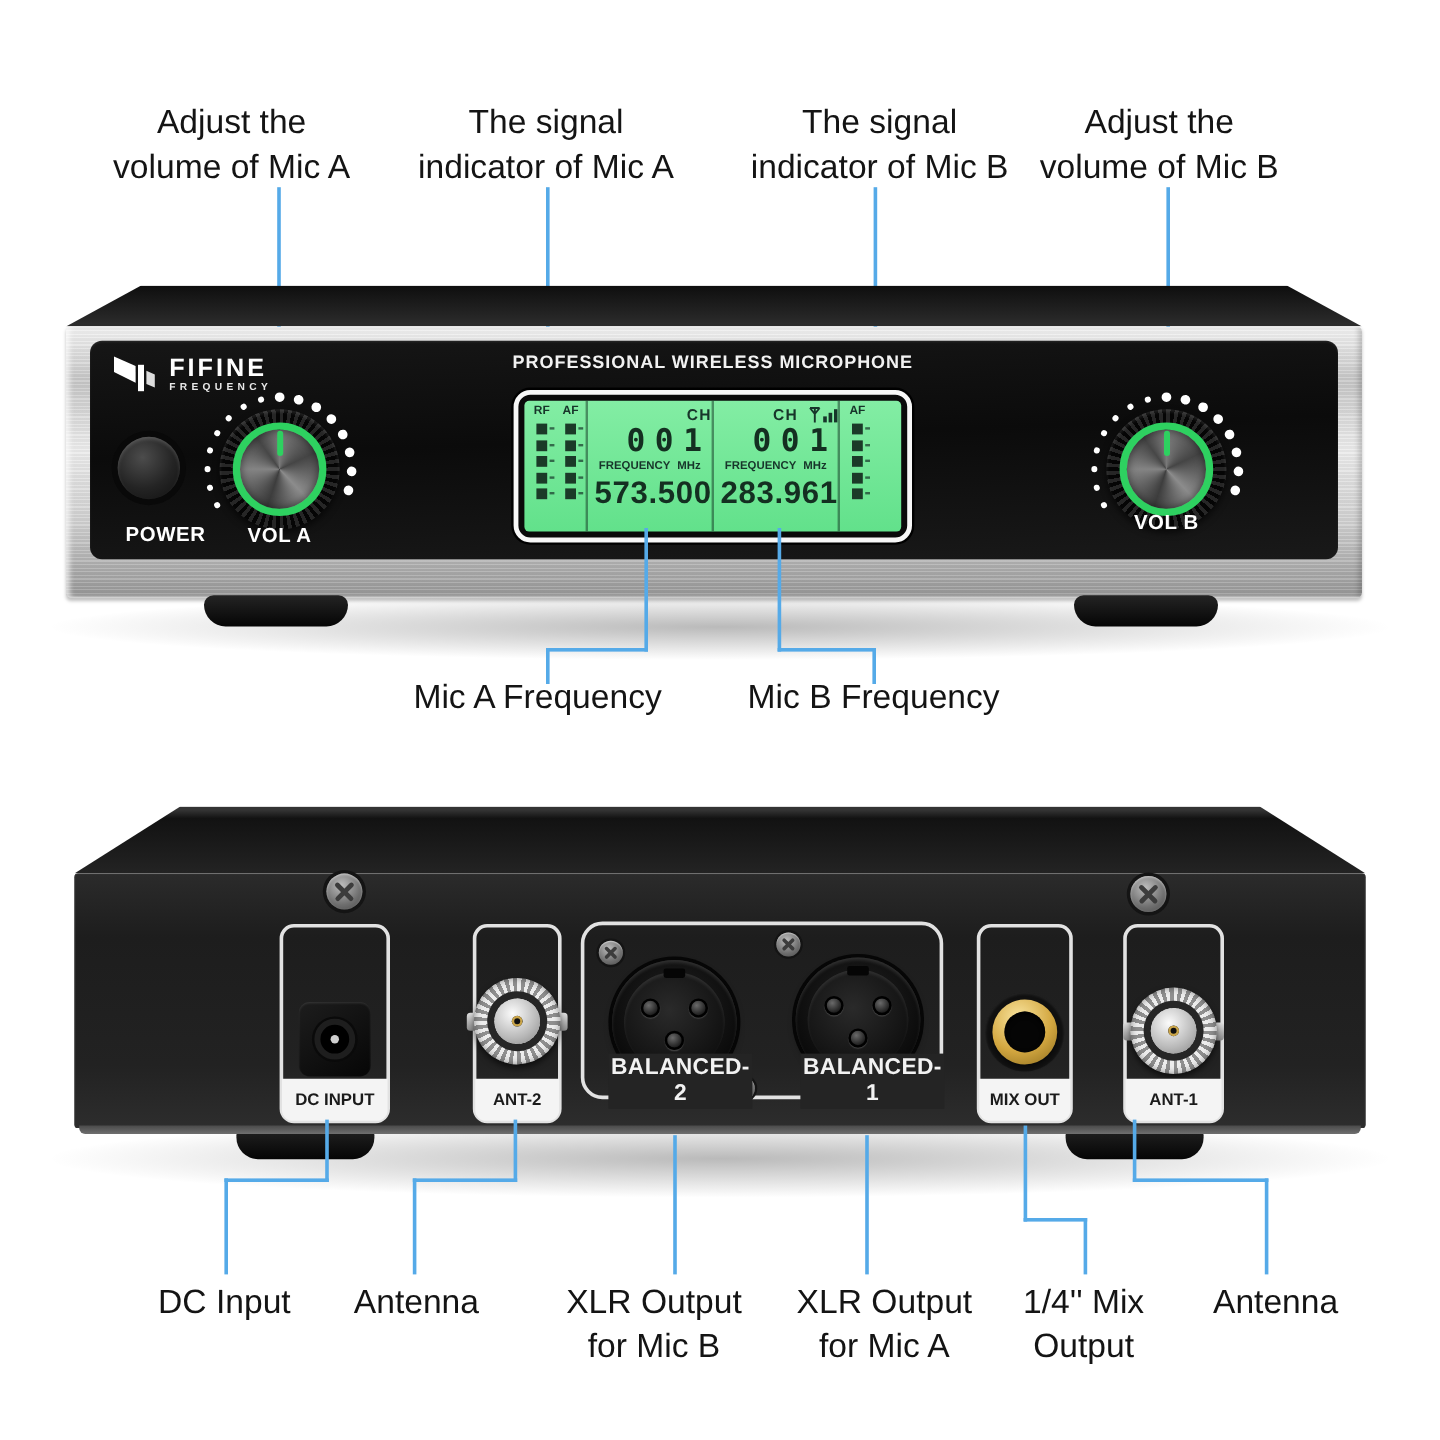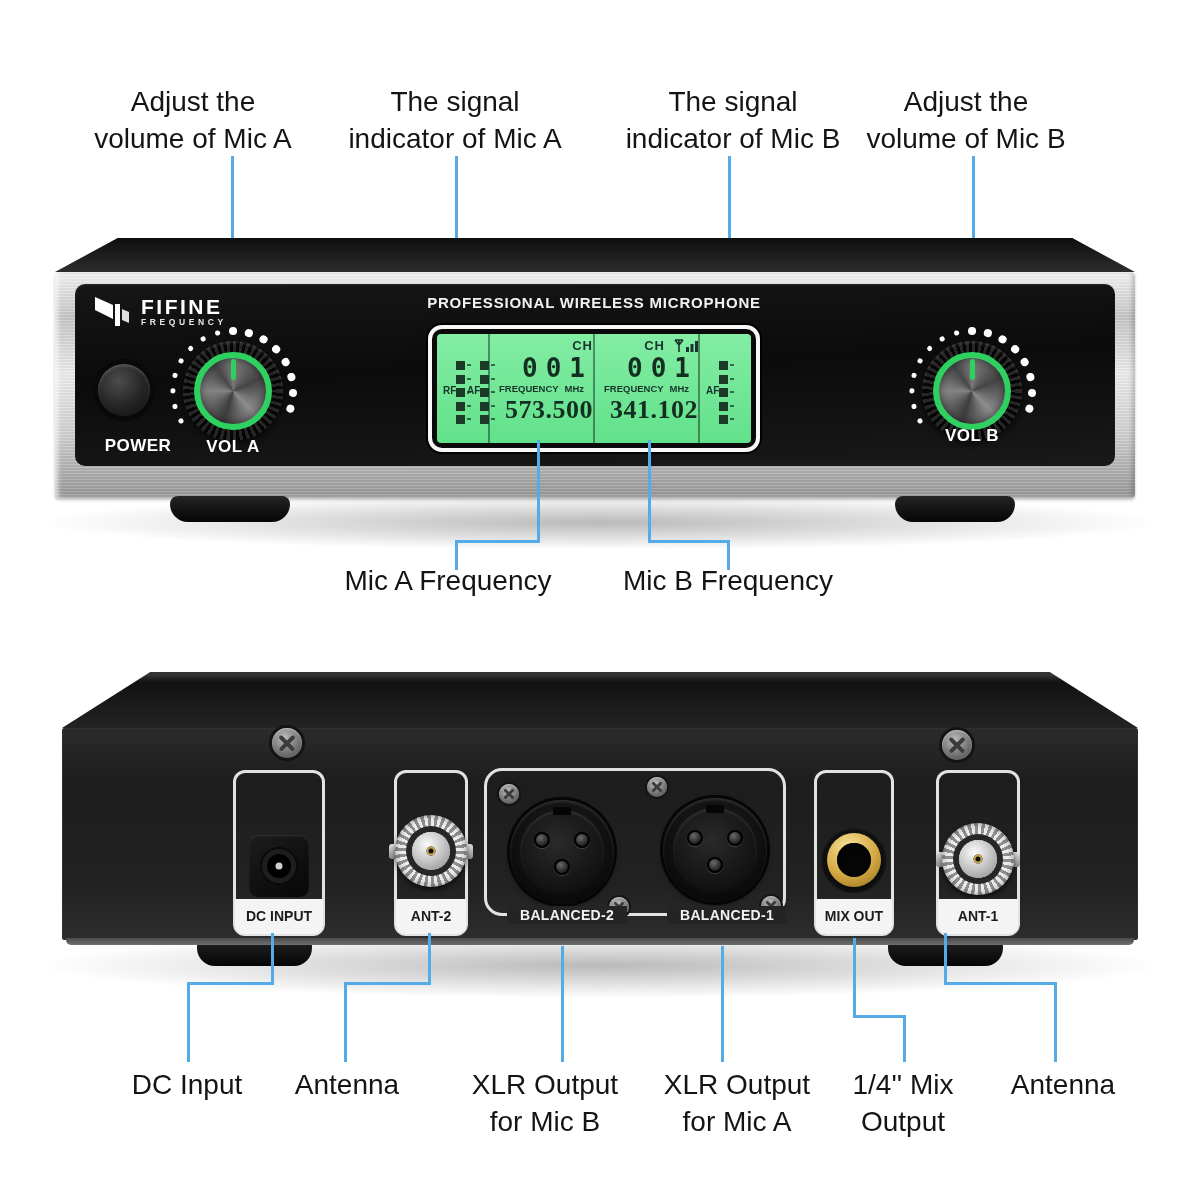--- a/index.html
+++ b/index.html
@@ -40,35 +40,35 @@
   .knob-pointer{position:absolute;left:50%;top:1px;width:5px;height:21px;margin-left:-2.5px;
            background:#2ed160;border-radius:3px;}
   .knob-lbl{position:absolute;width:100px;color:#fff;font-weight:bold;font-size:17px;letter-spacing:.5px;text-align:center;}
   
   .lcd{position:absolute;left:353px;top:41px;width:332px;height:127px;box-sizing:border-box;
        border:4px solid #f7f7f7;border-radius:14px;background:#0a0a0a;padding:5px;
        box-shadow:0 0 0 2px #000;}
   .screen{width:100%;height:100%;border-radius:4px;display:flex;
        background:linear-gradient(180deg,#83eda4,#62e18b);overflow:hidden;}
   .mgrp{display:flex;gap:7px;padding:3px 4px 0 6px;}
-  .mcol{display:flex;align-items:center;width:17px;}
+  .mcol{display:flex;flex-direction:column;align-items:center;width:17px;}
   .mhd{font-size:10px;font-weight:bold;color:#17352a;}
   .mbars{display:flex;flex-direction:column;gap:4.5px;margin-top:5px;}
   .mbars i{position:relative;width:9px;height:9px;background:#1b3a28;display:block;}
   .mbars i::after{content:"";position:absolute;right:-6px;top:3px;width:4px;height:2px;background:rgba(23,53,42,.7);}
   .sec{flex:1;display:flex;flex-direction:column;align-items:flex-end;padding-top:2px;
        border-left:2px solid rgba(18,50,34,.5);}
   .mgrp.right{border-left:2px solid rgba(18,50,34,.5);}
   .chrow{height:18px;display:flex;align-items:center;gap:9px;}
   .chlbl{font-weight:bold;font-size:13px;color:#17352a;letter-spacing:1px;}
   .chdig{font-family:"DejaVu Sans Mono",monospace;font-weight:bold;font-size:26px;line-height:28px;
          letter-spacing:8px;text-indent:8px;color:#142f21;}
   .frow{width:100%;display:flex;justify-content:space-between;padding:0 9px;box-sizing:border-box;
         font-weight:bold;font-size:9.5px;color:#17352a;margin-top:1px;}
-  .fdig{font-family:Liberation Serif, serif;font-weight:bold;font-size:26px;letter-spacing:.5px;
+  .fdig{font-family:Liberation Sans, sans-serif;font-weight:bold;font-size:26px;letter-spacing:.5px;
         color:#142f21;margin-top:1px;}
   
   .dev-rear{position:absolute;left:62px;top:672px;width:1076px;height:296px;}
   .rtop{position:absolute;left:0;top:0;width:100%;height:56px;
         background:linear-gradient(180deg,#343434 0 3px,#121212 10px,#232323);
         clip-path:polygon(8.2% 0,91.8% 0,100% 100%,0 100%);}
   .rface{position:absolute;left:0;top:56px;width:100%;height:212px;border-radius:3px;
         background:linear-gradient(180deg,#2b2b2b,#1d1d1d 25%,#222222 75%,#2d2d2d);
         box-shadow:inset 0 0 0 1px #303030;}
   .rlip{position:absolute;left:4px;top:266px;width:1068px;height:7px;border-radius:0 0 5px 5px;
@@ -108,21 +108,21 @@
         box-shadow:0 0 0 3px #060606,0 3px 6px rgba(0,0,0,.5),inset 0 2px 3px rgba(255,255,255,.13);}
   .xlr-face{position:absolute;left:10px;top:10px;width:84px;height:84px;border-radius:50%;
         background:radial-gradient(circle at 45% 38%,#2a2a2a,#101010 75%);
         box-shadow:inset 0 2px 3px rgba(255,255,255,.1);}
   .xlr-notch{position:absolute;left:50%;top:-3px;width:18px;height:8px;margin-left:-9px;border-radius:2px;background:#050505;}
   .pin{position:absolute;width:16px;height:16px;border-radius:50%;border:2px solid #000;box-sizing:border-box;
         background:radial-gradient(circle at 38% 32%,#6a6a6a,#1c1c1c 75%);
         box-shadow:0 1px 1px rgba(255,255,255,.18);}
   .p1{left:14px;top:22px;} .p2{right:14px;top:22px;} .p3{left:50%;margin-left:-8px;top:49px;}
   .bal-lbl{position:absolute;bottom:-11px;width:120px;text-align:center;background:#242424;color:#f2f2f2;
-        font-weight:bold;font-size:14px;letter-spacing:.3px;padding:1px 0;}
+        font-weight:bold;font-size:19px;letter-spacing:.3px;padding:1px 0;}
   .q-recess{position:absolute;width:66px;height:66px;border-radius:50%;background:#111;
         box-shadow:inset 0 1px 3px rgba(255,255,255,.1);}
   .q-gold{position:absolute;left:6px;top:6px;width:54px;height:54px;border-radius:50%;
         background:radial-gradient(circle at 40% 28%,#f9e49e,#d3a740 55%,#8d6d1e);
         box-shadow:0 2px 4px rgba(0,0,0,.6);}
   .q-hole{position:absolute;left:50%;top:50%;width:34px;height:34px;transform:translate(-50%,-50%);
         border-radius:50%;background:#050505;box-shadow:inset 0 2px 4px #000;}
   .gshadow{position:absolute;background:radial-gradient(ellipse closest-side,rgba(45,45,45,.33),rgba(45,45,45,0));}
 </style>
 </head>
@@ -235,21 +235,21 @@
                 <rect x="12" y="9" width="3" height="5" fill="#17352a"></rect>
                 <rect x="16.5" y="6" width="3" height="8" fill="#17352a"></rect>
                 <rect x="21" y="3" width="3" height="11" fill="#17352a"></rect>
               </svg>
             </div>
             <div class="chdig">001</div>
             <div class="frow">
               <span>FREQUENCY</span>
               <span>MHz</span>
             </div>
-            <div class="fdig">341.102</div>
+            <div class="fdig">283.961</div>
           </div>
           <div class="mgrp right">
             <div class="mcol">
               <span class="mhd">AF</span>
               <div class="mbars">
                   <i></i>
                   <i></i>
                   <i></i>
                   <i></i>
                   <i></i>

